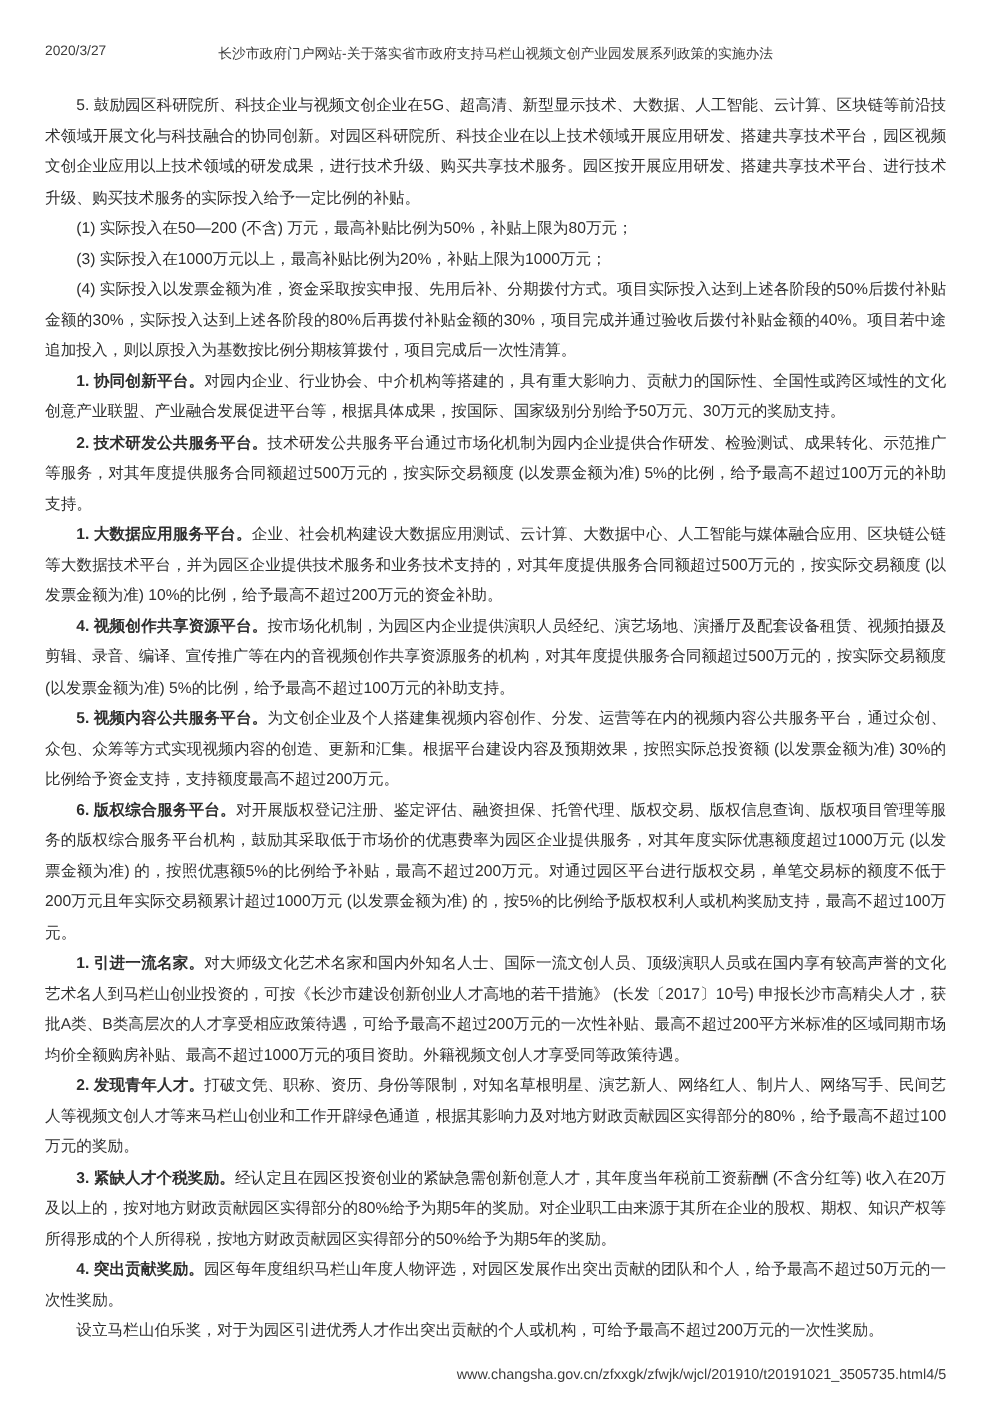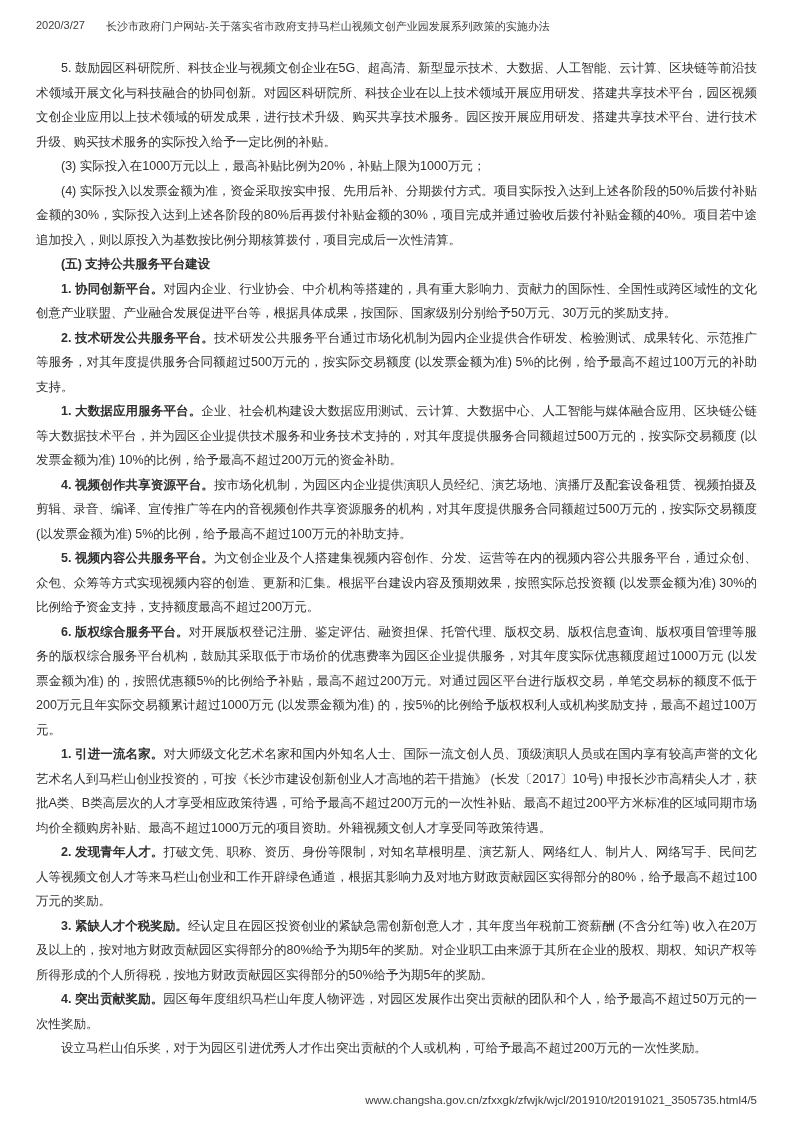--- a/index.html
+++ b/index.html
@@ -20,22 +20,23 @@
     position: relative;
     height: 26px;
     font-size: 11px;
     color: #3c3c3c;
   }
   .header .date {
     position: absolute; left: 0; top: 5px;
     white-space: nowrap;
   }
   .header .title {
+    text-align: center;
     padding-top: 5px;
-    margin: 0 70px;
+    margin: 16px 70px;
   }
   .doc-body { margin-top: 16px; }
   .para {
     margin: 0;
     font-size: 12.5px;
     line-height: 24.5px;
     text-align: justify;
     text-indent: 2em;
     color: #2f2f2f;
   }
@@ -54,23 +55,23 @@
 
 <div class="page">
 
   <div class="header">
     <span class="date">2020/3/27</span>
     <div class="title">长沙市政府门户网站-关于落实省市政府支持马栏山视频文创产业园发展系列政策的实施办法</div>
   </div>
 
   <div class="doc-body">
     <p class="para"><span class="lead"></span><span>5. 鼓励园区科研院所、科技企业与视频文创企业在5G、超高清、新型显示技术、大数据、人工智能、云计算、区块链等前沿技术领域开展文化与科技融合的协同创新。对园区科研院所、科技企业在以上技术领域开展应用研发、搭建共享技术平台，园区视频文创企业应用以上技术领域的研发成果，进行技术升级、购买共享技术服务。园区按开展应用研发、搭建共享技术平台、进行技术升级、购买技术服务的实际投入给予一定比例的补贴。</span></p>
+    <p class="para"><span class="lead"></span><span>(1) 实际投入在50—200 (不含) 万元，最高补贴比例为50%，补贴上限为80万元；</span></p>
     <p class="para"><span class="lead"></span><span>(3) 实际投入在1000万元以上，最高补贴比例为20%，补贴上限为1000万元；</span></p>
     <p class="para"><span class="lead"></span><span>(4) 实际投入以发票金额为准，资金采取按实申报、先用后补、分期拨付方式。项目实际投入达到上述各阶段的50%后拨付补贴金额的30%，实际投入达到上述各阶段的80%后再拨付补贴金额的30%，项目完成并通过验收后拨付补贴金额的40%。项目若中途追加投入，则以原投入为基数按比例分期核算拨付，项目完成后一次性清算。</span></p>
-    <p class="para"><span class="lead">(五) 支持公共服务平台建设</span><span></span></p>
     <p class="para"><span class="lead">1. 协同创新平台。</span><span>对园内企业、行业协会、中介机构等搭建的，具有重大影响力、贡献力的国际性、全国性或跨区域性的文化创意产业联盟、产业融合发展促进平台等，根据具体成果，按国际、国家级别分别给予50万元、30万元的奖励支持。</span></p>
     <p class="para"><span class="lead">2. 技术研发公共服务平台。</span><span>技术研发公共服务平台通过市场化机制为园内企业提供合作研发、检验测试、成果转化、示范推广等服务，对其年度提供服务合同额超过500万元的，按实际交易额度 (以发票金额为准) 5%的比例，给予最高不超过100万元的补助支持。</span></p>
     <p class="para"><span class="lead">1. 大数据应用服务平台。</span><span>企业、社会机构建设大数据应用测试、云计算、大数据中心、人工智能与媒体融合应用、区块链公链等大数据技术平台，并为园区企业提供技术服务和业务技术支持的，对其年度提供服务合同额超过500万元的，按实际交易额度 (以发票金额为准) 10%的比例，给予最高不超过200万元的资金补助。</span></p>
     <p class="para"><span class="lead">4. 视频创作共享资源平台。</span><span>按市场化机制，为园区内企业提供演职人员经纪、演艺场地、演播厅及配套设备租赁、视频拍摄及剪辑、录音、编译、宣传推广等在内的音视频创作共享资源服务的机构，对其年度提供服务合同额超过500万元的，按实际交易额度 (以发票金额为准) 5%的比例，给予最高不超过100万元的补助支持。</span></p>
     <p class="para"><span class="lead">5. 视频内容公共服务平台。</span><span>为文创企业及个人搭建集视频内容创作、分发、运营等在内的视频内容公共服务平台，通过众创、众包、众筹等方式实现视频内容的创造、更新和汇集。根据平台建设内容及预期效果，按照实际总投资额 (以发票金额为准) 30%的比例给予资金支持，支持额度最高不超过200万元。</span></p>
     <p class="para"><span class="lead">6. 版权综合服务平台。</span><span>对开展版权登记注册、鉴定评估、融资担保、托管代理、版权交易、版权信息查询、版权项目管理等服务的版权综合服务平台机构，鼓励其采取低于市场价的优惠费率为园区企业提供服务，对其年度实际优惠额度超过1000万元 (以发票金额为准) 的，按照优惠额5%的比例给予补贴，最高不超过200万元。对通过园区平台进行版权交易，单笔交易标的额度不低于200万元且年实际交易额累计超过1000万元 (以发票金额为准) 的，按5%的比例给予版权权利人或机构奖励支持，最高不超过100万元。</span></p>
     <p class="para"><span class="lead">1. 引进一流名家。</span><span>对大师级文化艺术名家和国内外知名人士、国际一流文创人员、顶级演职人员或在国内享有较高声誉的文化艺术名人到马栏山创业投资的，可按《长沙市建设创新创业人才高地的若干措施》 (长发〔2017〕10号) 申报长沙市高精尖人才，获批A类、B类高层次的人才享受相应政策待遇，可给予最高不超过200万元的一次性补贴、最高不超过200平方米标准的区域同期市场均价全额购房补贴、最高不超过1000万元的项目资助。外籍视频文创人才享受同等政策待遇。</span></p>
     <p class="para"><span class="lead">2. 发现青年人才。</span><span>打破文凭、职称、资历、身份等限制，对知名草根明星、演艺新人、网络红人、制片人、网络写手、民间艺人等视频文创人才等来马栏山创业和工作开辟绿色通道，根据其影响力及对地方财政贡献园区实得部分的80%，给予最高不超过100万元的奖励。</span></p>
     <p class="para"><span class="lead">3. 紧缺人才个税奖励。</span><span>经认定且在园区投资创业的紧缺急需创新创意人才，其年度当年税前工资薪酬 (不含分红等) 收入在20万及以上的，按对地方财政贡献园区实得部分的80%给予为期5年的奖励。对企业职工由来源于其所在企业的股权、期权、知识产权等所得形成的个人所得税，按地方财政贡献园区实得部分的50%给予为期5年的奖励。</span></p>
     <p class="para"><span class="lead">4. 突出贡献奖励。</span><span>园区每年度组织马栏山年度人物评选，对园区发展作出突出贡献的团队和个人，给予最高不超过50万元的一次性奖励。</span></p>

